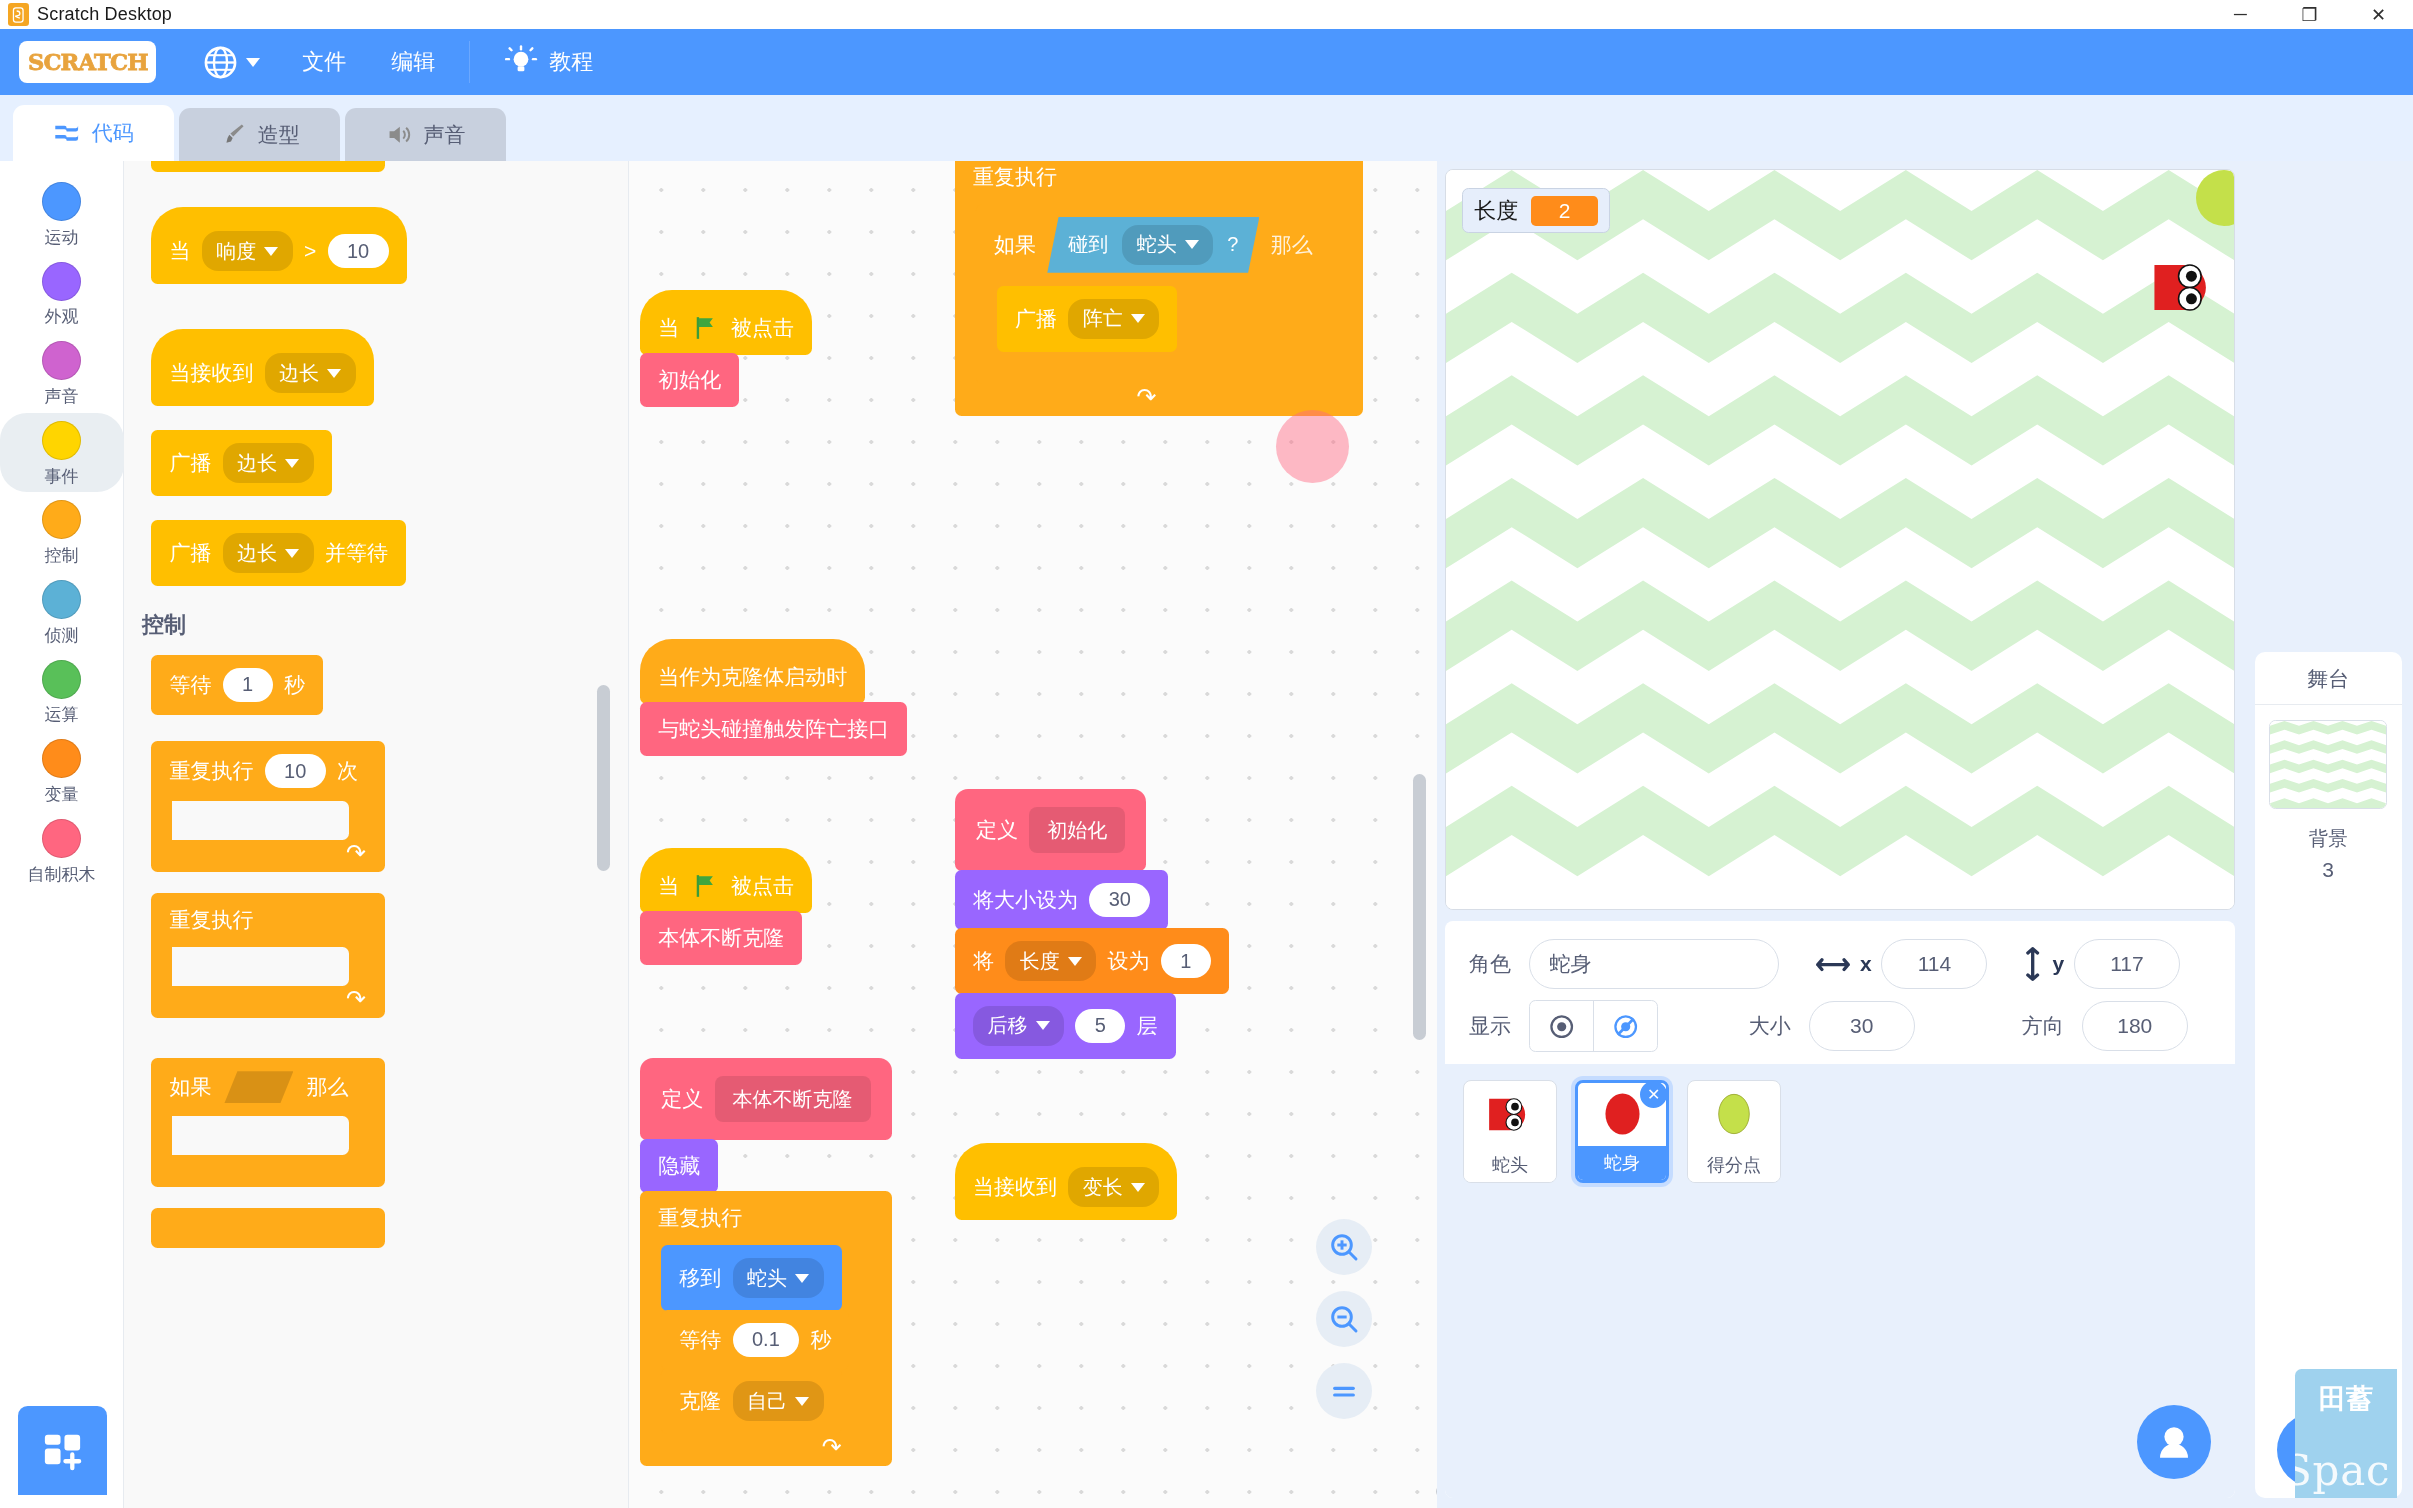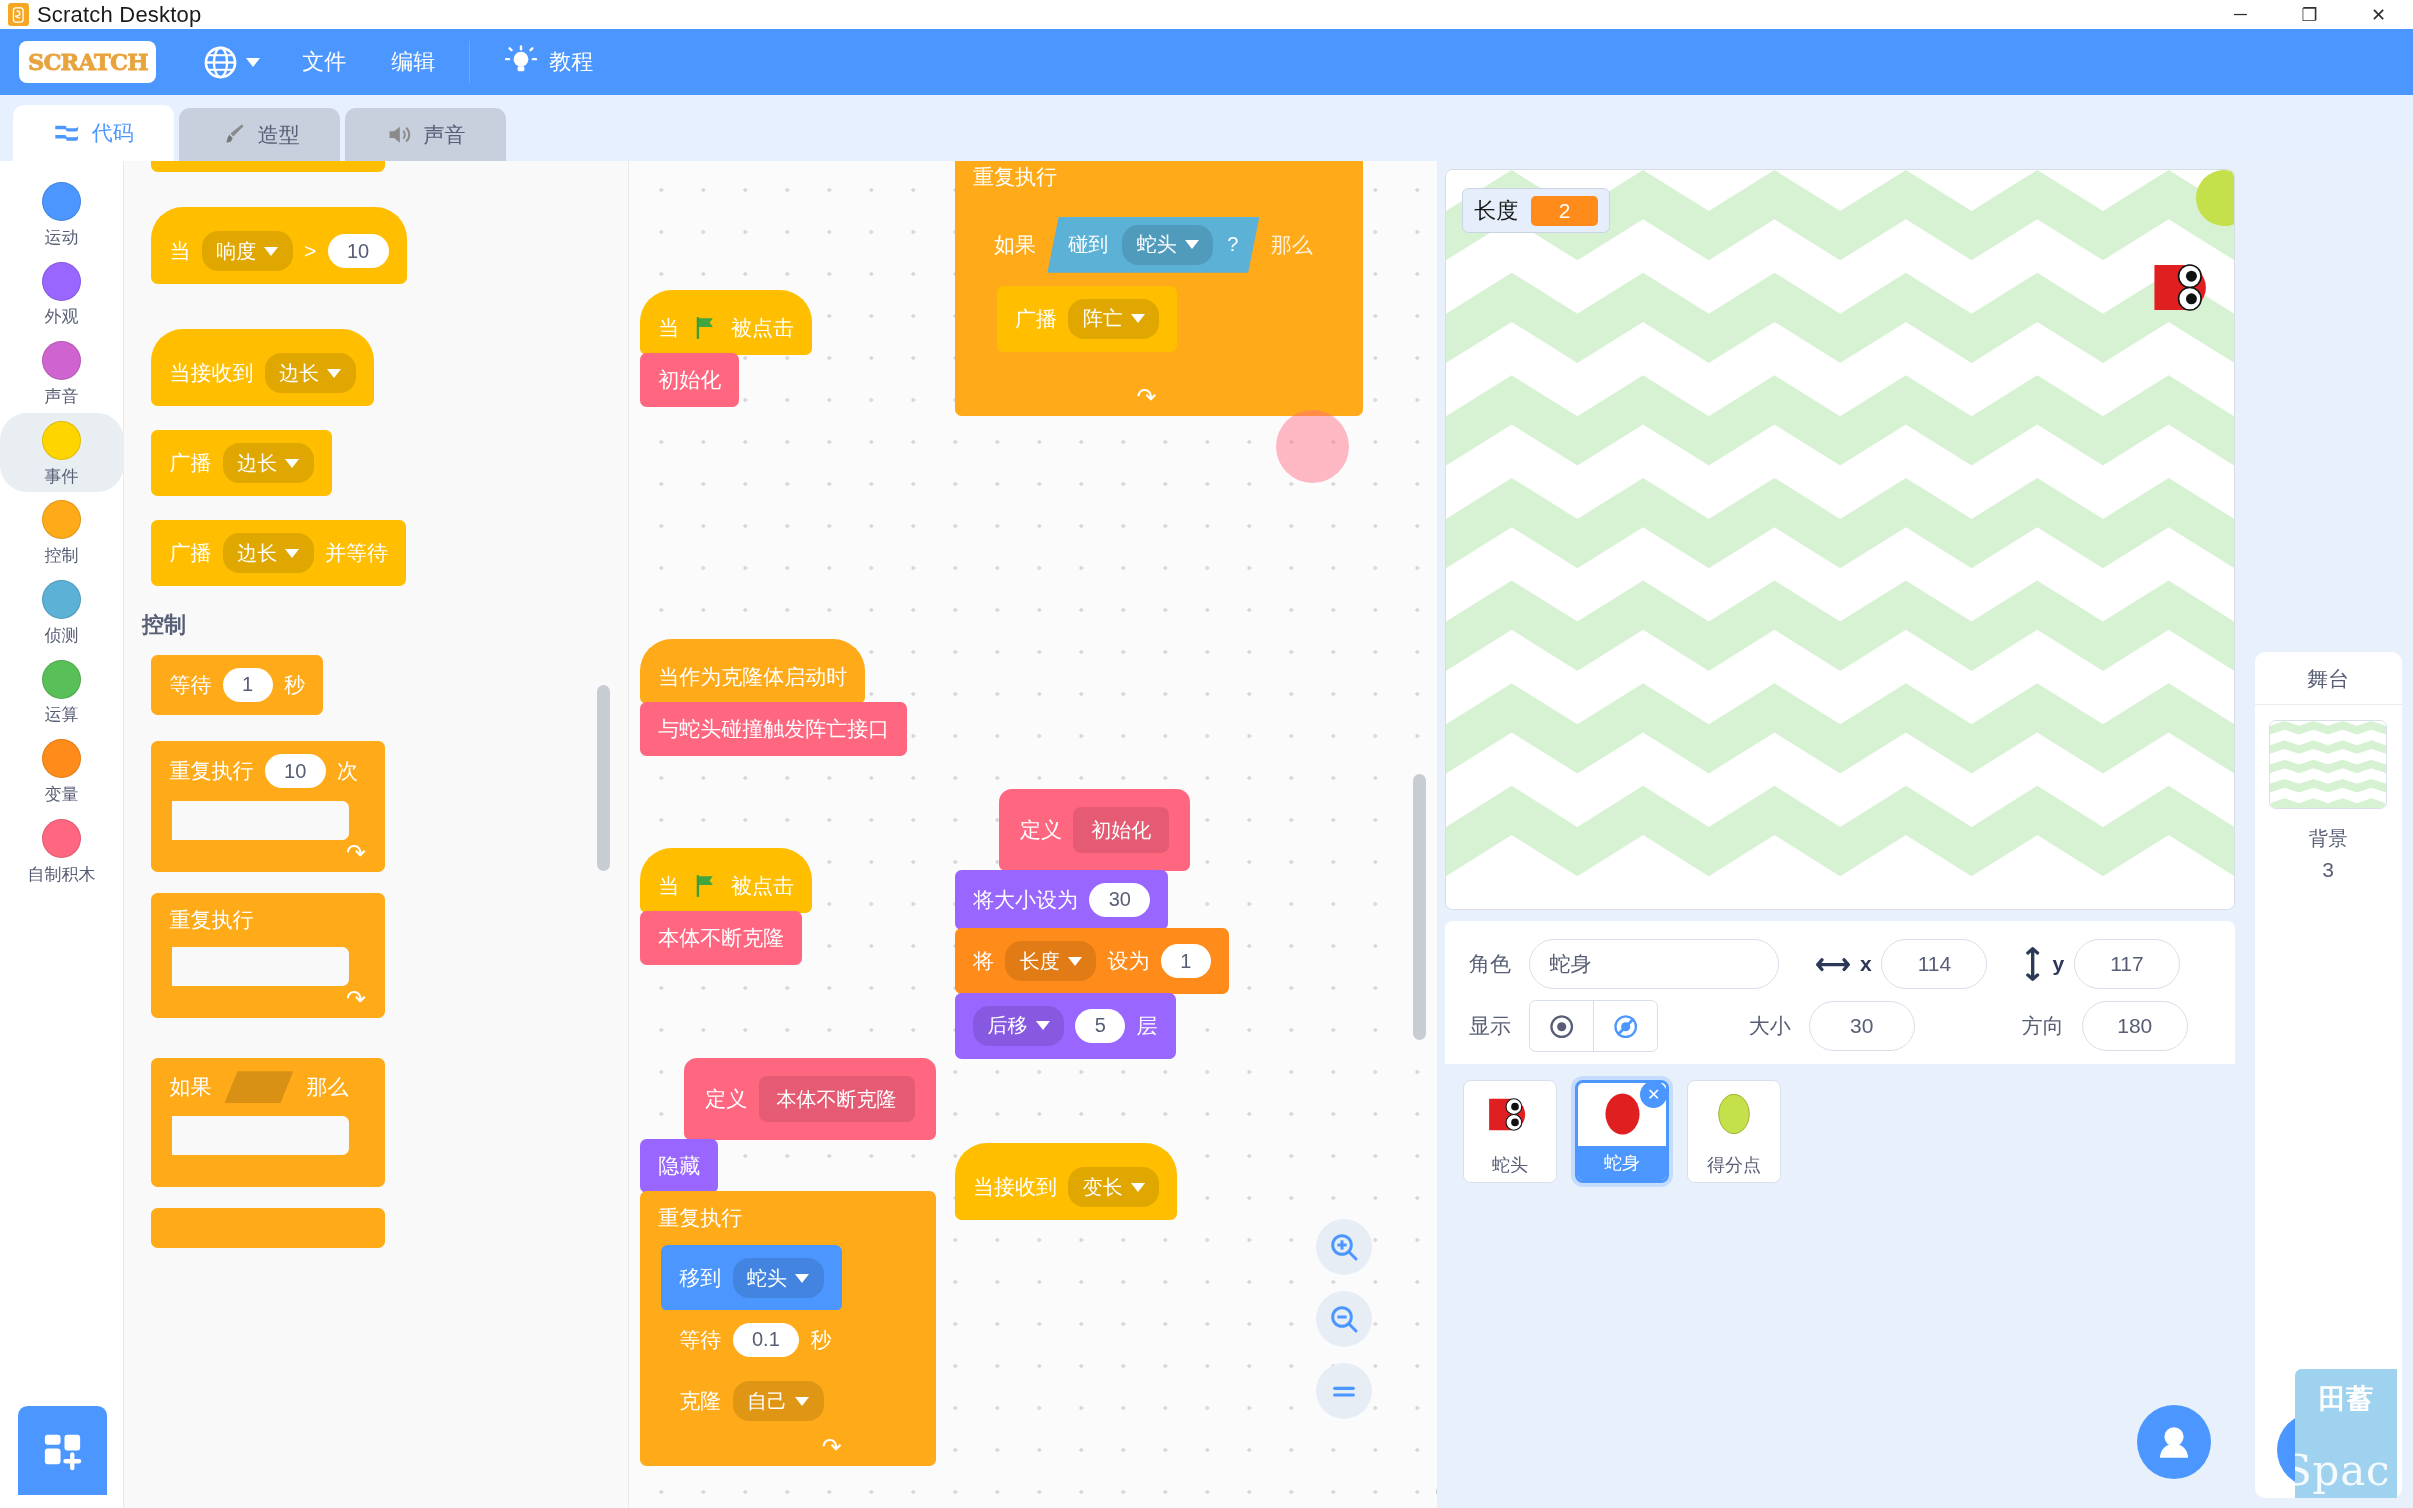--- a/index.html
+++ b/index.html
@@ -12,21 +12,21 @@
   
   .titlebar {
     height: 29px; background: #ffffff; display: flex; align-items: center;
     padding: 0 0 0 8px; position: relative;
   }
   .tb-icon {
     width: 21px; height: 22.6px; background: #f5a623; border-radius: 3.2px;
     display: flex; align-items: center; justify-content: center;
     color: #fff; font-size: 13px; font-weight: bold; margin-right: 8px;
   }
-  .tb-title { font-size: 22px; color: #1a1a1a; letter-spacing: 0.2px; }
+  .tb-title { font-size: 18px; color: #1a1a1a; letter-spacing: 0.2px; }
   .tb-controls { margin-left: auto; display: flex; height: 29px; }
   .tb-btn {
     width: 69px; height: 29px; display: flex; align-items: center;
     justify-content: center; color: #303030; font-size: 18px;
   }
 
   
   .menubar {
     height: 66px; background: #4c97ff; display: flex; align-items: center;
     padding-left: 19.4px; gap: 0;
@@ -120,21 +120,21 @@
     color: #fff; font-size: 21px; padding: 13px 18px; border-radius: 6.5px;
     position: relative; white-space: nowrap;
   }
   .blk.hat { border-radius: 32px 32px 6.5px 6.5px; padding-top: 24px; }
   .c-event { background: #ffbf00; }
   .c-control { background: #ffab19; }
   .c-motion { background: #4c97ff; }
   .c-looks { background: #9966ff; }
   .c-vars { background: #ff8c1a; }
   .c-custom { background: #ff6680; }
-  .c-mydef { background: #ff6680; margin-left: 44px; }
+  .c-mydef { background: #ff6680; }
 
   .dd {
     display: inline-flex; align-items: center; gap: 8px;
     background: rgba(0,0,0,.12); border-radius: 16px; padding: 6.5px 14.5px;
     font-size: 20px; color: #fff; justify-content: flex-end;
   }
   .caret {
     width: 0; height: 0; border-left: 7.3px solid transparent;
     border-right: 7.3px solid transparent; border-top: 9px solid #fff;
   }

